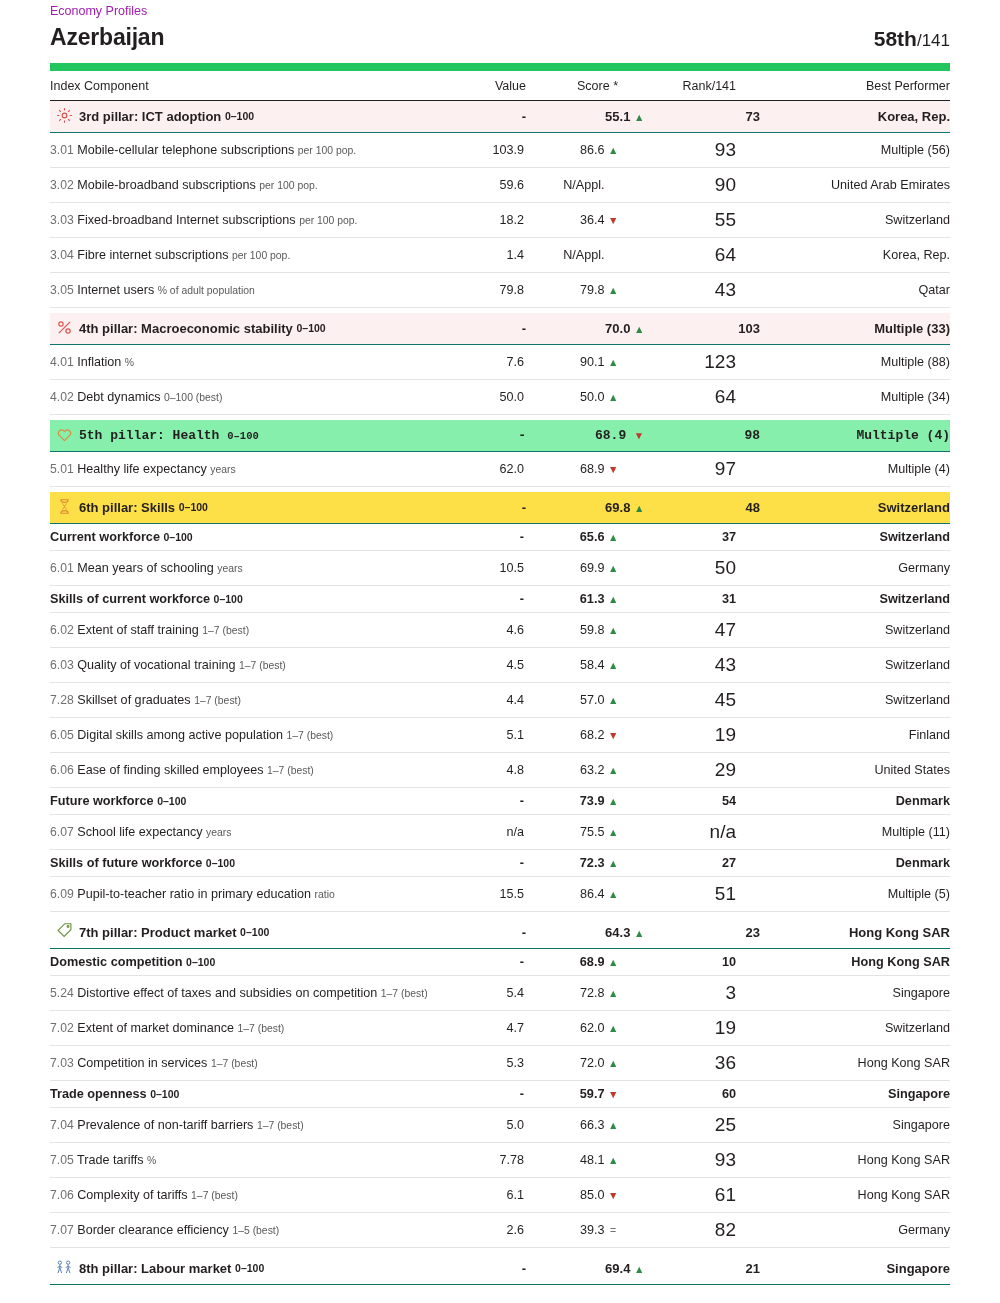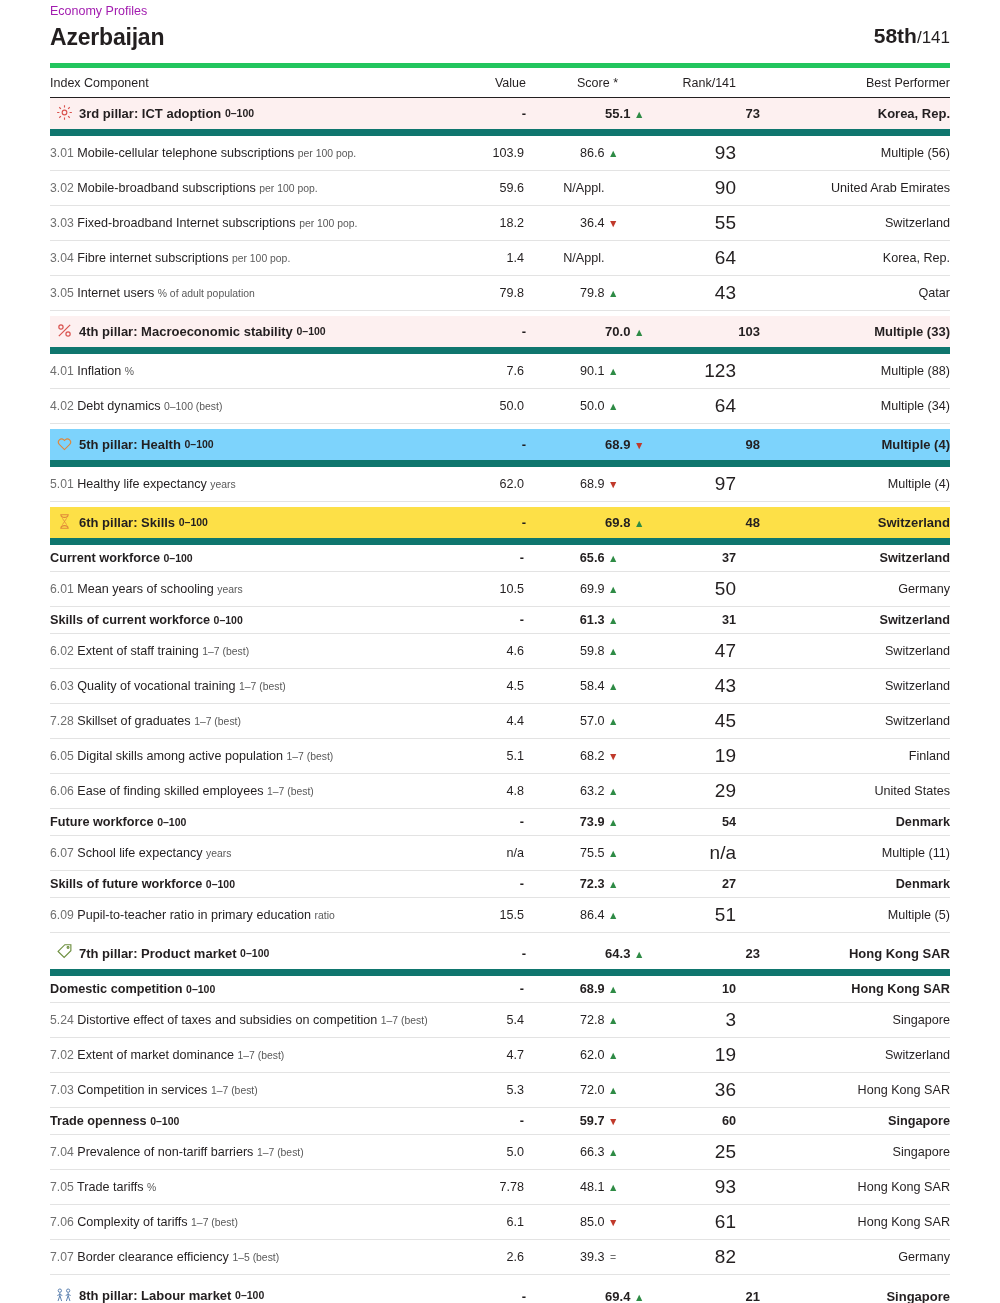--- a/index.html
+++ b/index.html
@@ -8,22 +8,22 @@
     background:#ffffff;
     font-family:"Liberation Sans", sans-serif;
     color:#231f20;
     -webkit-font-smoothing:antialiased;
   }
   .page{width:1000px;box-sizing:border-box;padding:0 50px;}
   .breadcrumb{
     font-size:12.5px;color:#a21caf;padding-top:4px;padding-bottom:6px;
   }
   .title-row{
-    display:flex;justify-content:space-between;
-    border-bottom:5px solid #22c55e;padding-bottom:12px;
+    display:flex;align-items:flex-end;justify-content:space-between;
+    border-bottom:8px solid #22c55e;padding-bottom:12px;
   }
   .country{font-size:23px;font-weight:bold;letter-spacing:-0.2px;}
   .rank{font-size:19px;text-align:right;}
   .rank .big{font-weight:bold;font-size:21px;}
   .rank .small{font-size:17px;}
   table{width:100%;border-collapse:collapse;}
   thead th{
     font-size:12.5px;font-weight:normal;color:#231f20;
     padding:8px 0 7px 0;border-bottom:1.6px solid #231f20;
     text-align:right;vertical-align:bottom;
@@ -39,25 +39,25 @@
   td.best{text-align:right;width:178px;}
   .idx{color:#6f6f6f;font-size:12.2px;}
   .unit{font-size:10.4px;color:#595959;}
   .arrow{display:inline-block;width:10px;text-align:center;font-size:10.5px;}
   .up{color:#2e8b45;}
   .down{color:#c0392b;}
   .eq{color:#6f6f6f;}
   
   tr.pillar td{
     font-weight:bold;font-size:13px;padding:7px 0 7px 12px;
-    border-bottom:7px solid #0f766e;
+    border-bottom:1px solid #0f766e;
   }
   tr.pillar.ict td{background:#fdf0f0;}
   tr.pillar.macro td{background:#fdf0f0;}
-  tr.pillar.health td{background:#7dd3fc;}
+  tr.pillar.health td{background:#86efac;font-family:Liberation Mono, monospace;}
   tr.pillar.skills td{background:#fde047;}
   tr.pillar.product td{background:#ffffff;}
   tr.pillar.labour td{background:#ffffff;}
   tr.pillar td.first{padding-left:4px;}
   tr.subhead td{font-weight:bold;font-size:12.7px;margin-top:24px;}
   .range{font-size:10.5px;font-weight:bold;}
   .pillar-icon{
     display:inline-block;width:20px;text-align:center;margin-right:5px;
     vertical-align:middle;position:relative;top:-1px;
   }

